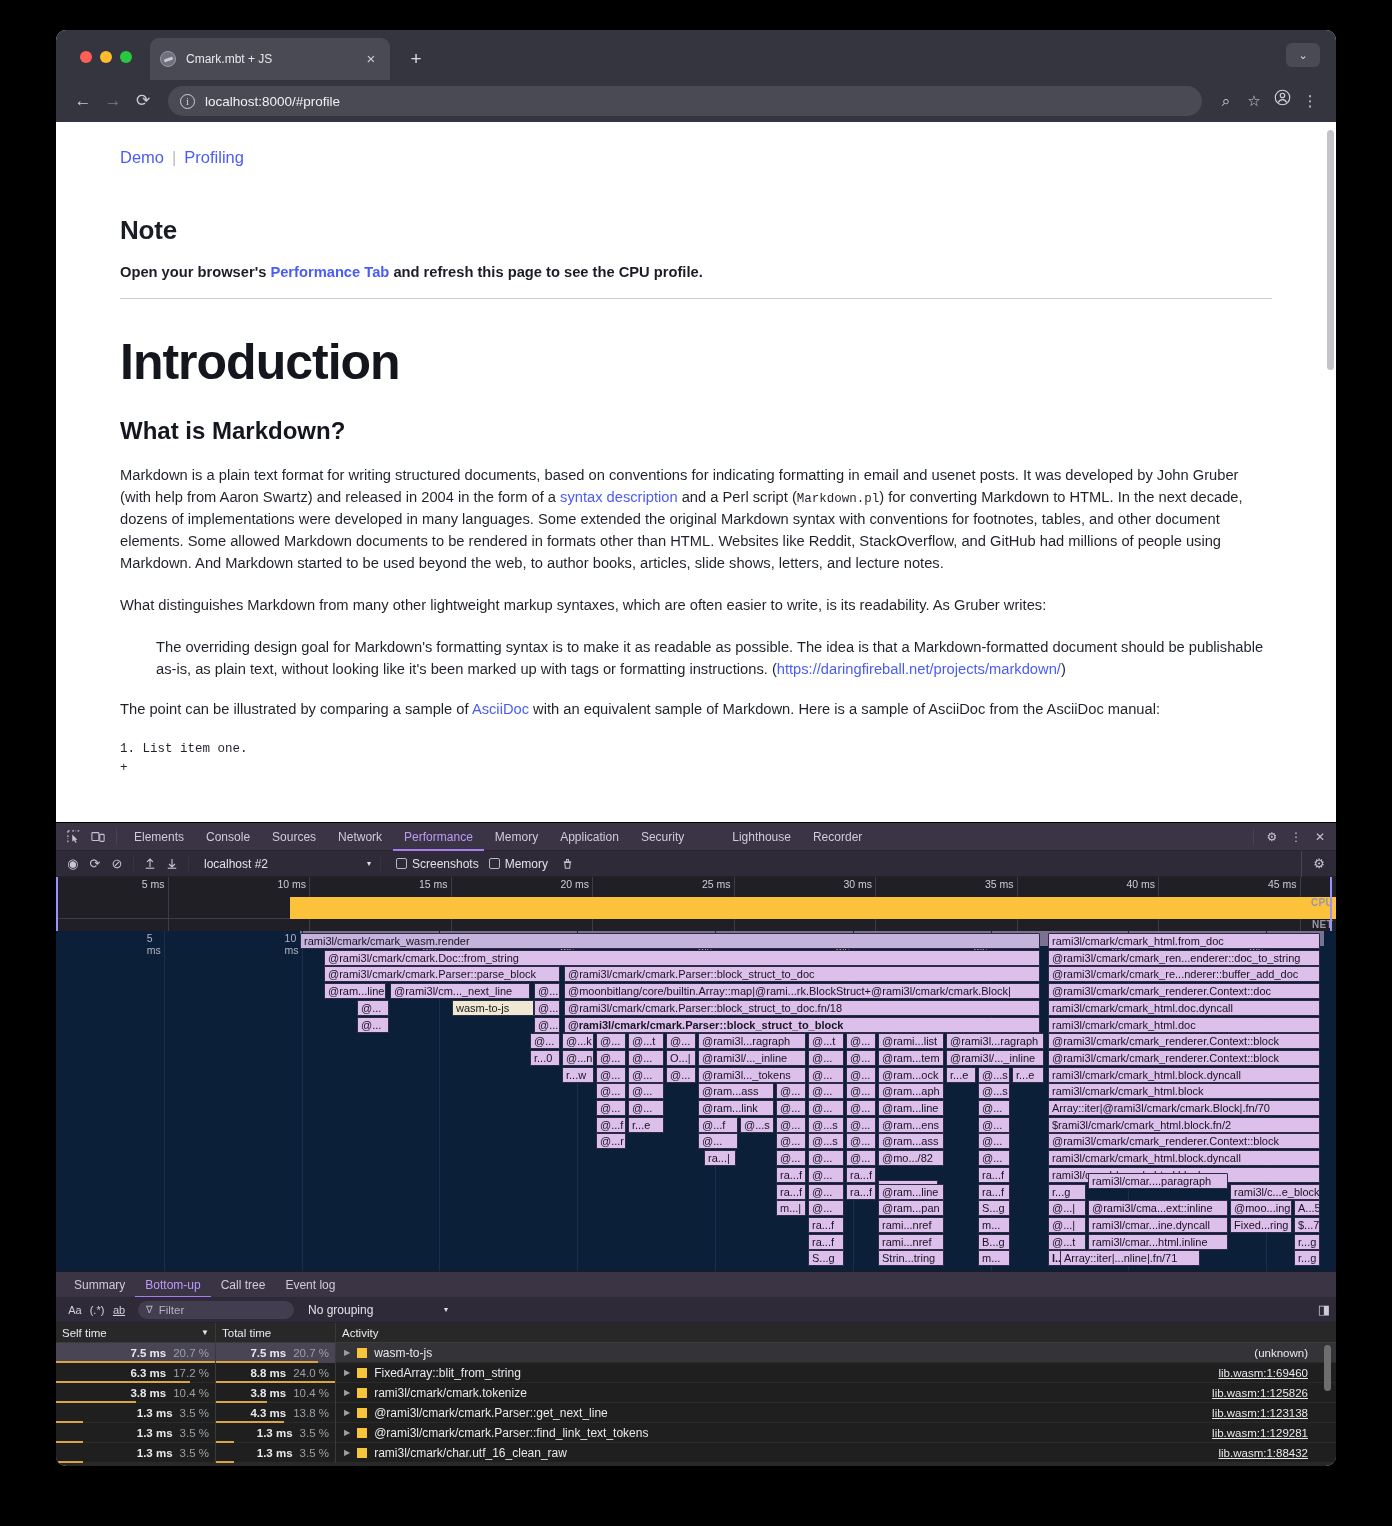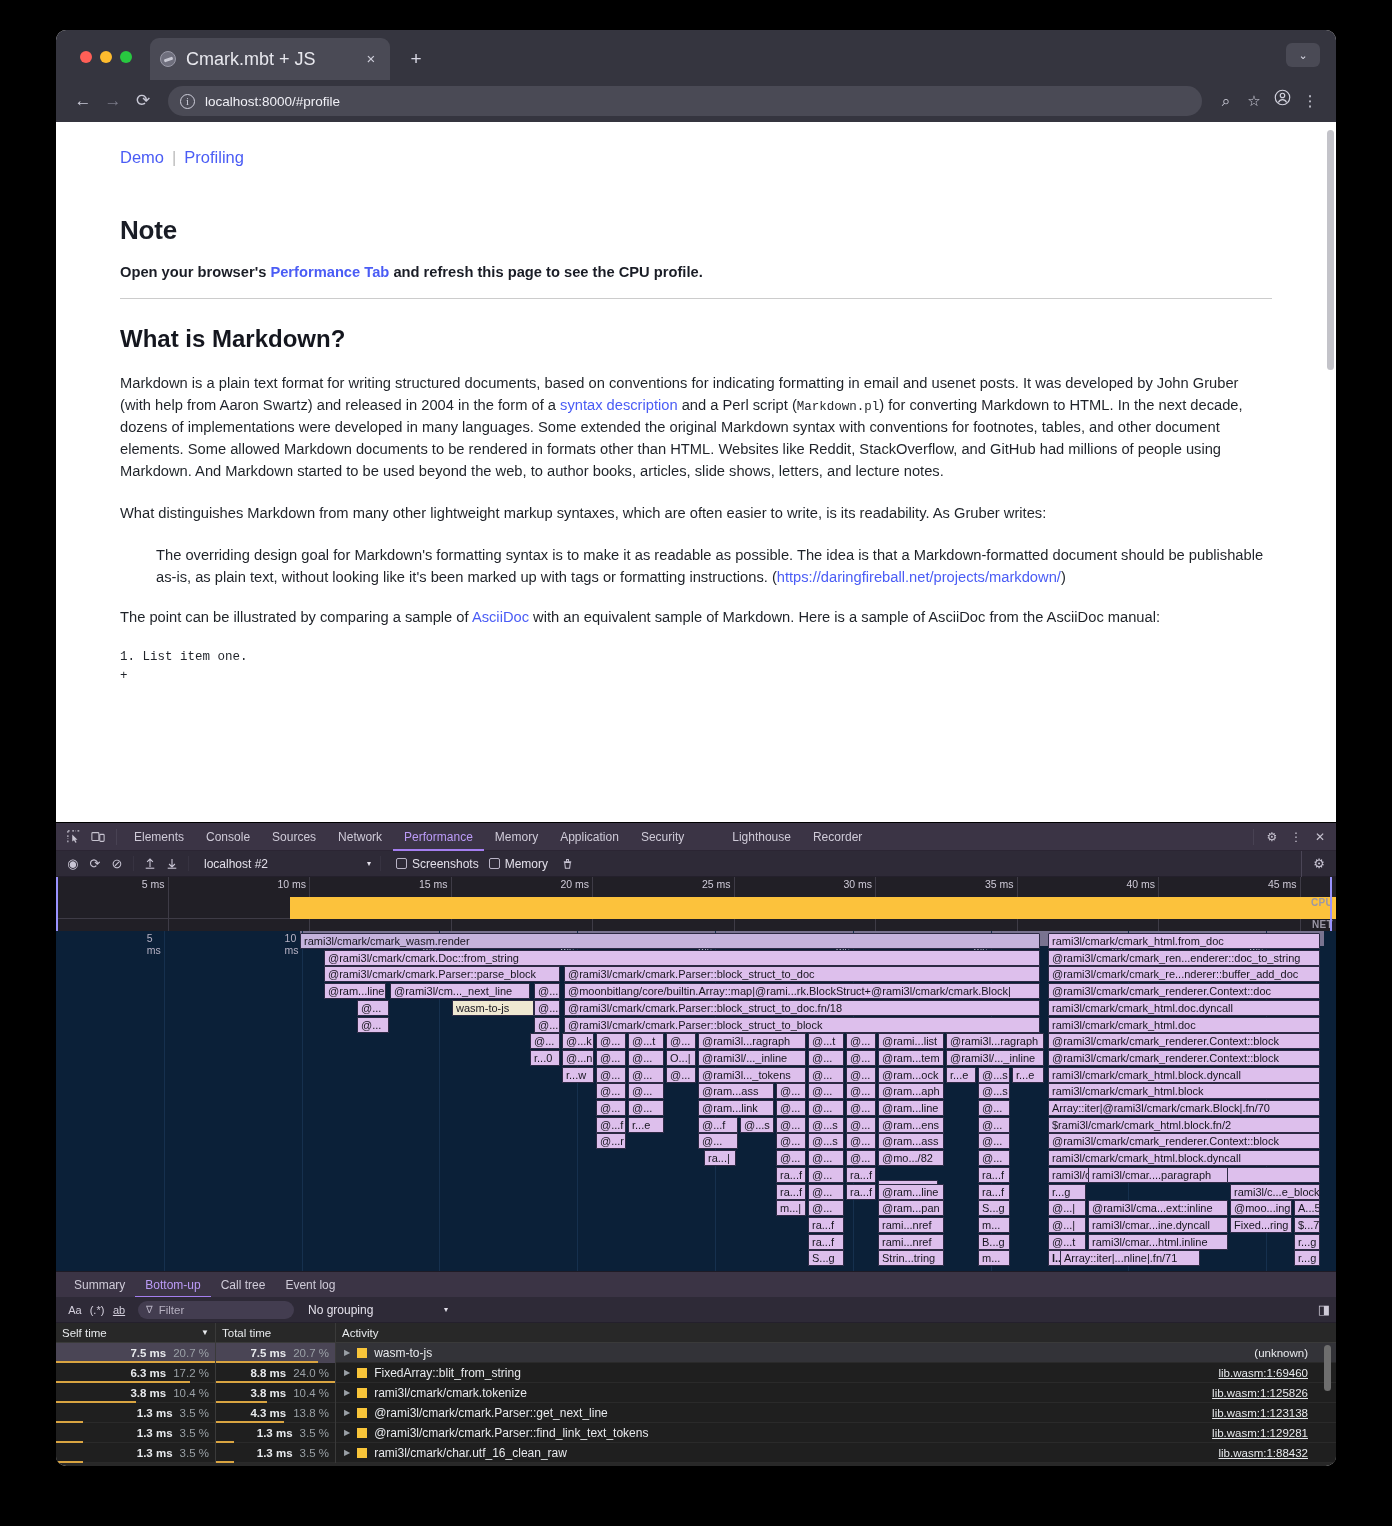--- a/index.html
+++ b/index.html
@@ -38,21 +38,21 @@
   #tab .favicon {
     width:16px; height:16px; border-radius:50%;
     background:#6f6f7d; border:1.5px solid #9a9aa8; flex:0 0 auto;
     position:relative;
   }
   #tab .favicon::after{
     content:""; position:absolute; left:3px; top:6px; width:9px; height:3px;
     background:#c9c9d4; border-radius:1px; transform:rotate(-20deg);
   }
   #tab .tabtitle {
-    flex:1; margin-left:10px; color:#e8e8ee; font-size:18px;
+    flex:1; margin-left:10px; color:#e8e8ee; font-size:12px;
     white-space:nowrap; overflow:hidden; text-overflow:ellipsis;
   }
   #tab .tabclose{
     width:18px; height:18px; color:#cfcfdb; font-size:15px; line-height:18px;
     text-align:center; flex:0 0 auto;
   }
   #newtab {
     position:absolute; left:348px; top:17px; width:24px; height:24px;
     color:#d8d8e4; font-size:19px; line-height:24px; text-align:center;
   }
@@ -268,20 +268,21 @@
     <div id="page-scroll"></div>
     <div class="inner">
       <div id="navlinks">
         <a href="#">Demo</a><span class="sep">|</span><a href="#">Profiling</a>
       </div>
 
       <h2 class="note">Note</h2>
       <p class="bold"><span>Open your browser's </span><a href="#">Performance Tab</a><span> and refresh this page to see the CPU profile.</span></p>
       <hr class="rule">
 
+      <h1 class="intro">Introduction</h1>
       <h3 class="sub">What is Markdown?</h3>
 
       <p class="body"><span>Markdown is a plain text format for writing structured documents, based on conventions for indicating formatting in email and usenet posts. It was developed by John Gruber (with help from Aaron Swartz) and released in 2004 in the form of a </span><a href="#">syntax description</a><span> and a Perl script (</span><code class="inline">Markdown.pl</code><span>) for converting Markdown to HTML. In the next decade, dozens of implementations were developed in many languages. Some extended the original Markdown syntax with conventions for footnotes, tables, and other document elements. Some allowed Markdown documents to be rendered in formats other than HTML. Websites like Reddit, StackOverflow, and GitHub had millions of people using Markdown. And Markdown started to be used beyond the web, to author books, articles, slide shows, letters, and lecture notes.</span></p>
 
       <p class="body">What distinguishes Markdown from many other lightweight markup syntaxes, which are often easier to write, is its readability. As Gruber writes:</p>
 
       <blockquote><span>The overriding design goal for Markdown's formatting syntax is to make it as readable as possible. The idea is that a Markdown-formatted document should be publishable as-is, as plain text, without looking like it's been marked up with tags or formatting instructions. (</span><a href="#">https://daringfireball.net/projects/markdown/</a><span>)</span></blockquote>
 
       <p class="body"><span>The point can be illustrated by comparing a sample of </span><a href="#">AsciiDoc</a><span> with an equivalent sample of Markdown. Here is a sample of AsciiDoc from the AsciiDoc manual:</span></p>
 
@@ -450,21 +451,21 @@
           <div class="fbar" title="@..." style="left: 478px; width: 26px; top: 52.1px;">@...</div>
           <div class="fbar" title="@moonbitlang/core/builtin.Array::map|@rami...rk.BlockStruct+@rami3l/cmark/cmark.Block|" style="left: 508px; width: 476px; top: 52.1px;">@moonbitlang/core/builtin.Array::map|@rami...rk.BlockStruct+@rami3l/cmark/cmark.Block|</div>
           <div class="fbar" title="@rami3l/cmark/cmark_renderer.Context::doc" style="left: 992px; width: 272px; top: 52.1px;">@rami3l/cmark/cmark_renderer.Context::doc</div>
           <div class="fbar" title="@..." style="left: 301px; width: 32px; top: 68.8px;">@...</div>
           <div class="fbar cream" title="wasm-to-js" style="left: 396px; width: 82px; top: 68.8px;">wasm-to-js</div>
           <div class="fbar" title="@..." style="left: 478px; width: 26px; top: 68.8px;">@...</div>
           <div class="fbar" title="@rami3l/cmark/cmark.Parser::block_struct_to_doc.fn/18" style="left: 508px; width: 476px; top: 68.8px;">@rami3l/cmark/cmark.Parser::block_struct_to_doc.fn/18</div>
           <div class="fbar" title="rami3l/cmark/cmark_html.doc.dyncall" style="left: 992px; width: 272px; top: 68.8px;">rami3l/cmark/cmark_html.doc.dyncall</div>
           <div class="fbar" title="@..." style="left: 301px; width: 32px; top: 85.5px;">@...</div>
           <div class="fbar" title="@..." style="left: 478px; width: 26px; top: 85.5px;">@...</div>
-          <div class="fbar" title="@rami3l/cmark/cmark.Parser::block_struct_to_block" style="left: 508px; width: 476px; top: 85.5px;">@rami3l/cmark/cmark.Parser::block_struct_to_block</div>
+          <div class="fbar" title="@rami3l/cmark/cmark.Parser::block_struct_to_block" style="left: 508px; width: 476px; top: 85.5px; font-weight: bold;">@rami3l/cmark/cmark.Parser::block_struct_to_block</div>
           <div class="fbar" title="rami3l/cmark/cmark_html.doc" style="left: 992px; width: 272px; top: 85.5px;">rami3l/cmark/cmark_html.doc</div>
           <div class="fbar" title="@..." style="left: 474px; width: 30px; top: 102.2px;">@...</div>
           <div class="fbar" title="@...k" style="left: 506px; width: 32px; top: 102.2px;">@...k</div>
           <div class="fbar" title="@..." style="left: 540px; width: 30px; top: 102.2px;">@...</div>
           <div class="fbar" title="@...t" style="left: 572px; width: 36px; top: 102.2px;">@...t</div>
           <div class="fbar" title="@..." style="left: 610px; width: 30px; top: 102.2px;">@...</div>
           <div class="fbar" title="@rami3l...ragraph" style="left: 642px; width: 108px; top: 102.2px;">@rami3l...ragraph</div>
           <div class="fbar" title="@...t" style="left: 752px; width: 36px; top: 102.2px;">@...t</div>
           <div class="fbar" title="@..." style="left: 790px; width: 30px; top: 102.2px;">@...</div>
           <div class="fbar" title="@rami...list" style="left: 822px; width: 66px; top: 102.2px;">@rami...list</div>
@@ -541,21 +542,21 @@
           <div class="fbar" title="ra...f" style="left: 790px; width: 30px; top: 235.8px;">ra...f</div>
           <div class="fbar" title="@ram.../30" style="left: 822px; width: 60px; top: 249px; font-style: italic;">@ram.../30</div>
           <div class="fbar" title="ra...f" style="left: 922px; width: 32px; top: 235.8px;">ra...f</div>
           <div class="fbar" title="rami3l/cmark/cmark_html.block" style="left: 992px; width: 272px; top: 235.8px;">rami3l/cmark/cmark_html.block</div>
           <div class="fbar" title="ra...f" style="left: 720px; width: 30px; top: 252.5px;">ra...f</div>
           <div class="fbar" title="@..." style="left: 752px; width: 36px; top: 252.5px;">@...</div>
           <div class="fbar" title="ra...f" style="left: 790px; width: 30px; top: 252.5px;">ra...f</div>
           <div class="fbar" title="@ram...line" style="left: 822px; width: 66px; top: 252.5px;">@ram...line</div>
           <div class="fbar" title="ra...f" style="left: 922px; width: 32px; top: 252.5px;">ra...f</div>
           <div class="fbar" title="r...g" style="left: 992px; width: 38px; top: 252.5px;">r...g</div>
-          <div class="fbar" title="rami3l/cmar....paragraph" style="left: 1032px; width: 140px; top: 236px;">rami3l/cmar....paragraph</div>
+          <div class="fbar" title="rami3l/cmar....paragraph" style="left: 1032px; width: 140px; top: 242px;">rami3l/cmar....paragraph</div>
           <div class="fbar" title="rami3l/c...e_block" style="left: 1174px; width: 90px; top: 252.5px;">rami3l/c...e_block</div>
           <div class="fbar" title="m...|" style="left: 720px; width: 30px; top: 269.2px;">m...|</div>
           <div class="fbar" title="@..." style="left: 752px; width: 36px; top: 269.2px;">@...</div>
           <div class="fbar" title="@ram...pan" style="left: 822px; width: 66px; top: 269.2px;">@ram...pan</div>
           <div class="fbar" title="S...g" style="left: 922px; width: 32px; top: 269.2px;">S...g</div>
           <div class="fbar" title="@...|" style="left: 992px; width: 38px; top: 269.2px;">@...|</div>
           <div class="fbar" title="@rami3l/cma...ext::inline" style="left: 1032px; width: 140px; top: 269.2px;">@rami3l/cma...ext::inline</div>
           <div class="fbar" title="@moo...ing" style="left: 1174px; width: 62px; top: 269.2px;">@moo...ing</div>
           <div class="fbar" title="A...5" style="left: 1238px; width: 26px; top: 269.2px;">A...5</div>
           <div class="fbar" title="ra...f" style="left: 752px; width: 36px; top: 285.9px;">ra...f</div>

